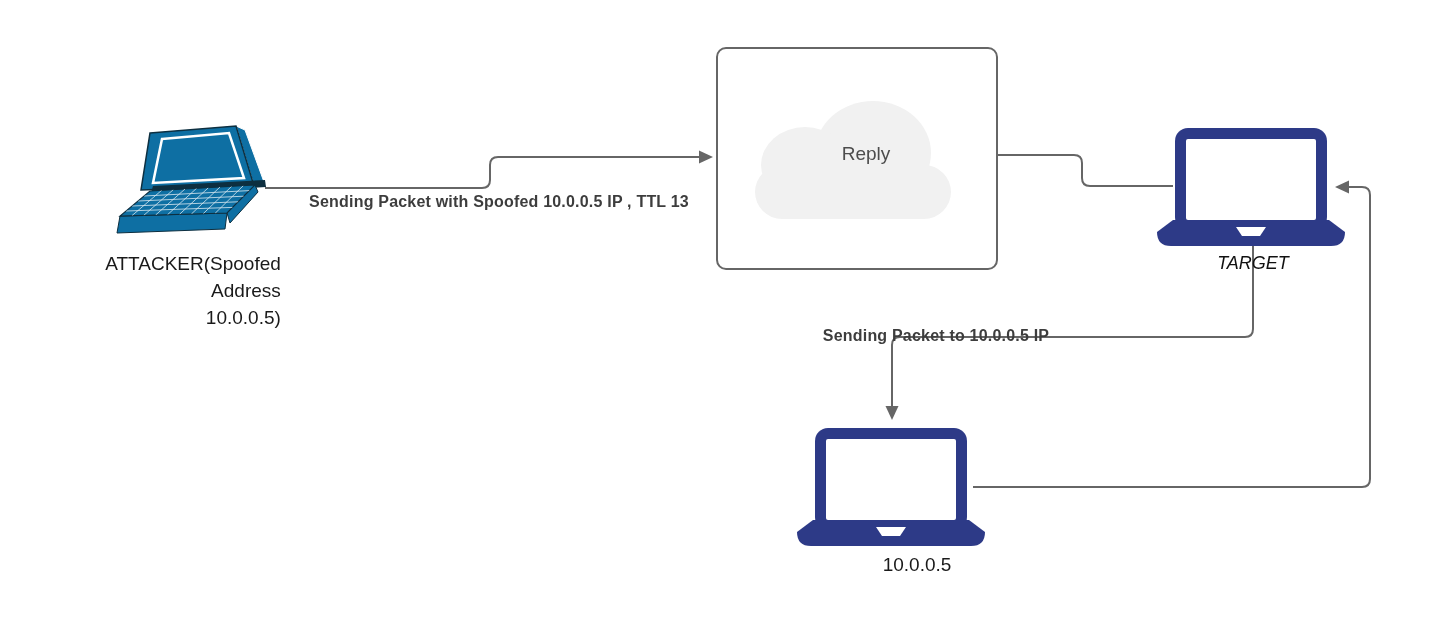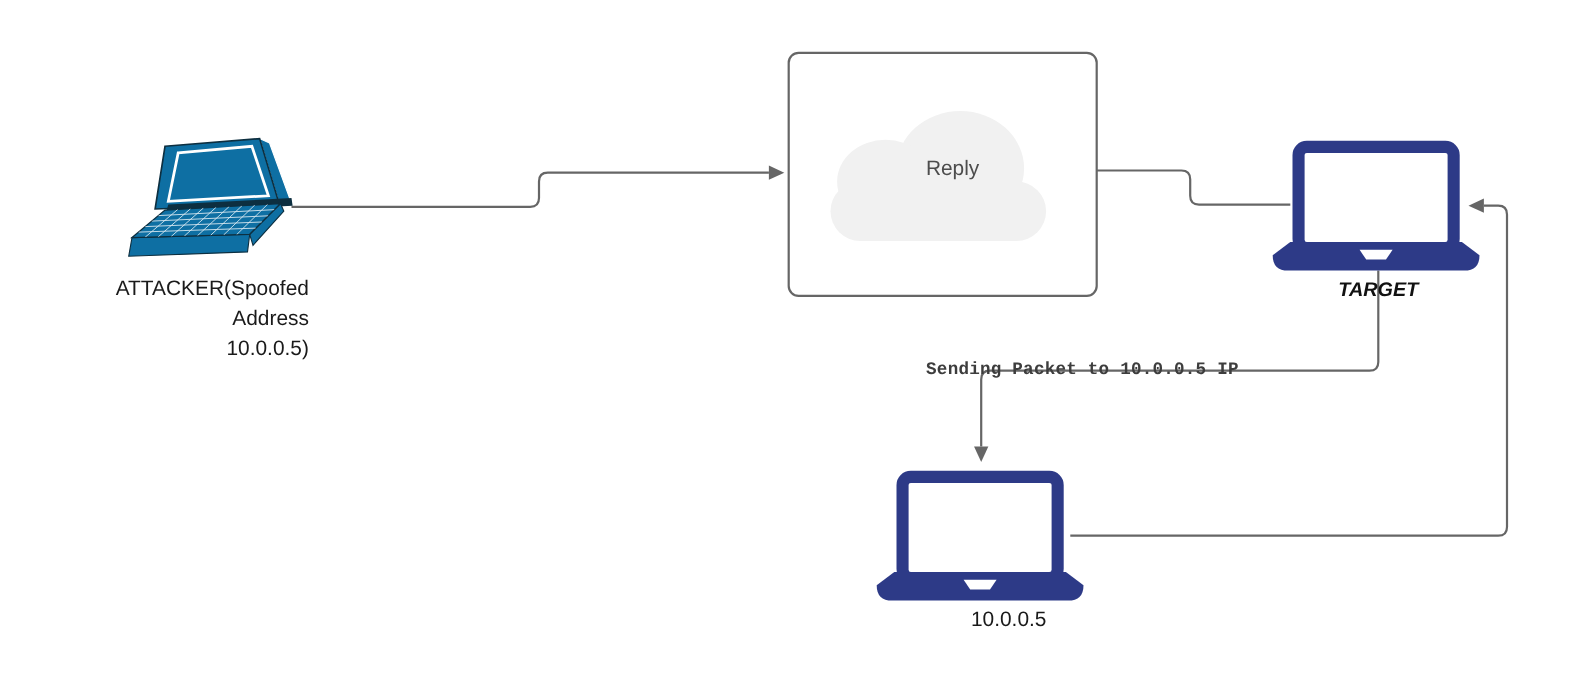--- a/index.html
+++ b/index.html
@@ -54,21 +54,21 @@
   }
   .cloud-label {
     position: absolute;
     left: 866px; top: 154px;
     transform: translate(-50%, -50%);
     font-size: 19px;
     color: #4d4d4d;
     white-space: nowrap;
   }
   .target-label {
-    font-weight: bold;
+    font-weight: normal;
     font-style: italic;
     font-size: 18px;
     color: #111111;
   }
 </style>
 </head>
 <body>
 
 <div class="abs" style="left:0;top:0;width:1449px;height:622px;">
 
@@ -146,15 +146,16 @@
   <div class="node-label target-label" style="left:1253px; top:264px;">TARGET</div>
 
   <svg class="abs" style="left:795px; top:426px;" width="192" height="122" viewBox="0 0 192 122">
     <rect x="20" y="2" width="152" height="102" rx="13" fill="#2d3a87"></rect>
     <rect x="31" y="13" width="130" height="81" rx="2" fill="#ffffff"></rect>
     <path d="M18,94 L174,94 L190,106 Q190,120 176,120 L16,120 Q2,120 2,106 Z" fill="#2d3a87"></path>
     <path d="M81,101 L111,101 L105,110 L87,110 Z" fill="#ffffff"></path>
   </svg>
   <div class="node-label" style="left:893px; top:565px;margin-left:24px;">10.0.0.5</div>
 
-  <div class="edge-label" style="left:984px; top:336px;font-family:Liberation Mono, monospace;">Sending Packet to 10.0.0.5 IP</div>
+  <div class="edge-label" style="left:499px; top:202px;">Sending Packet with Spoofed 10.0.0.5 IP , TTL 13</div>
+  <div class="edge-label" style="left:936px; top:336px;">Sending Packet to 10.0.0.5 IP</div>
 
 </div>
 
 </body></html>

